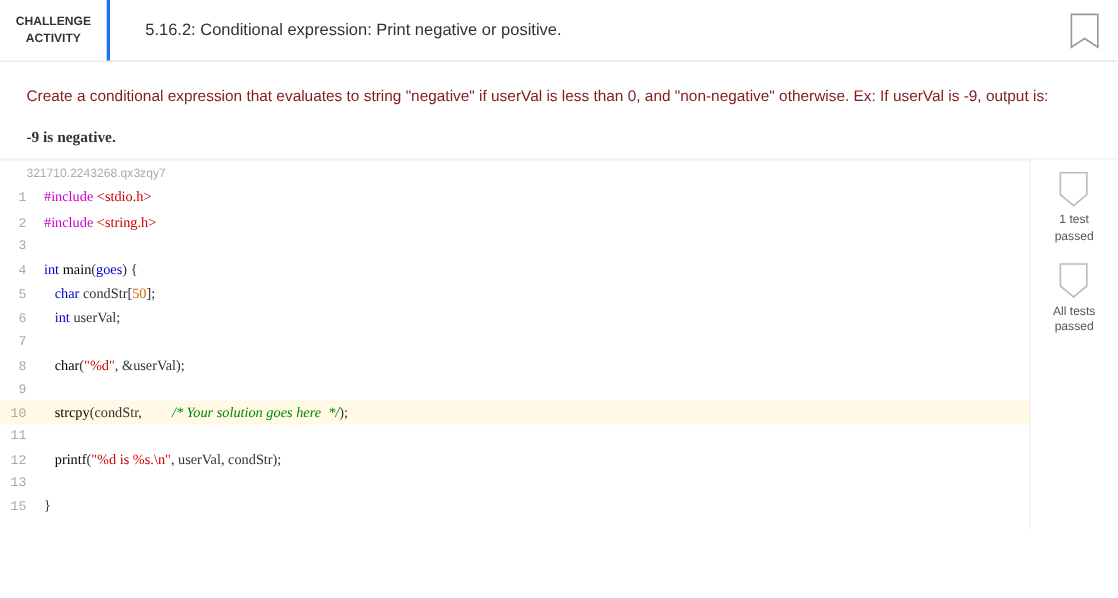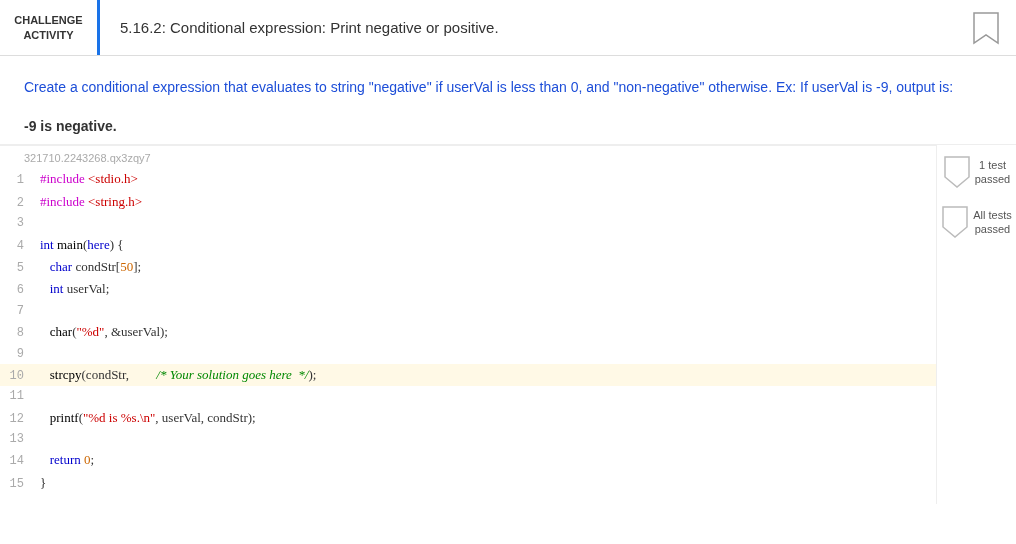--- a/index.html
+++ b/index.html
@@ -32,47 +32,47 @@
       font-weight: bold;
       color: #333;
       text-align: center;
       text-transform: uppercase;
       line-height: 1.3;
     }
     .header-title {
       flex: 1;
       display: flex;
       align-items: center;
-      padding: 0 20px;
+      padding: 0 32px;
       font-size: 15px;
       color: #333;
     }
     .header-icon {
       display: flex;
       align-items: center;
       padding: 0 16px;
     }
     .bookmark-icon {
       width: 28px;
       height: 34px;
     }
 
     
     .main-content {
       padding: 20px 24px 10px 24px;
       border-bottom: 1px solid #eee;
     }
     .description {
       font-size: 14px;
-      color: #1d4ed8;
+      color: #7f1d1d;
       line-height: 1.6;
       margin-bottom: 12px;
     }
     .example-output {
-      font-family: Liberation Sans, sans-serif;
+      font-family: Liberation Serif, serif;
       font-size: 14px;
       color: #333;
       margin-top: 20px;
       font-weight: bold;
     }
 
     
     .code-section {
       display: flex;
       margin-top: 0;
@@ -130,21 +130,21 @@
       width: 80px;
       display: flex;
       flex-direction: column;
       align-items: center;
       padding-top: 10px;
       border-left: 1px solid #eee;
       gap: 16px;
     }
     .test-badge {
       display: flex;
-      flex-direction: row;
+      flex-direction: column;
       align-items: center;
       gap: 4px;
     }
     .shield-icon {
       width: 28px;
       height: 34px;
     }
     .test-label {
       font-size: 11px;
       color: #555;
@@ -189,21 +189,21 @@
       <div class="code-line">
         <span class="line-num">2</span>
         <span class="line-content"><span class="preproc">#include</span> <span class="str">&lt;string.h&gt;</span></span>
       </div>
       <div class="code-line">
         <span class="line-num">3</span>
         <span class="line-content"></span>
       </div>
       <div class="code-line">
         <span class="line-num">4</span>
-        <span class="line-content"><span class="type">int</span> <span class="fn-name">main</span>(<span class="type">here</span>) {</span>
+        <span class="line-content"><span class="type">int</span> <span class="fn-name">main</span>(<span class="type">goes</span>) {</span>
       </div>
       <div class="code-line">
         <span class="line-num">5</span>
         <span class="line-content">   <span class="type">char</span> condStr[<span class="num">50</span>];</span>
       </div>
       <div class="code-line">
         <span class="line-num">6</span>
         <span class="line-content">   <span class="type">int</span> userVal;</span>
       </div>
       <div class="code-line">
@@ -226,24 +226,20 @@
         <span class="line-num">11</span>
         <span class="line-content"></span>
       </div>
       <div class="code-line">
         <span class="line-num">12</span>
         <span class="line-content">   <span class="fn-name">printf</span>(<span class="str">"%d is %s.\n"</span>, userVal, condStr);</span>
       </div>
       <div class="code-line">
         <span class="line-num">13</span>
         <span class="line-content"></span>
-      </div>
-      <div class="code-line">
-        <span class="line-num">14</span>
-        <span class="line-content">   <span class="kw">return</span> <span class="num">0</span>;</span>
       </div>
       <div class="code-line">
         <span class="line-num">15</span>
         <span class="line-content">}</span>
       </div>
 
     </div>
   </div>
 
   <div class="right-sidebar">

